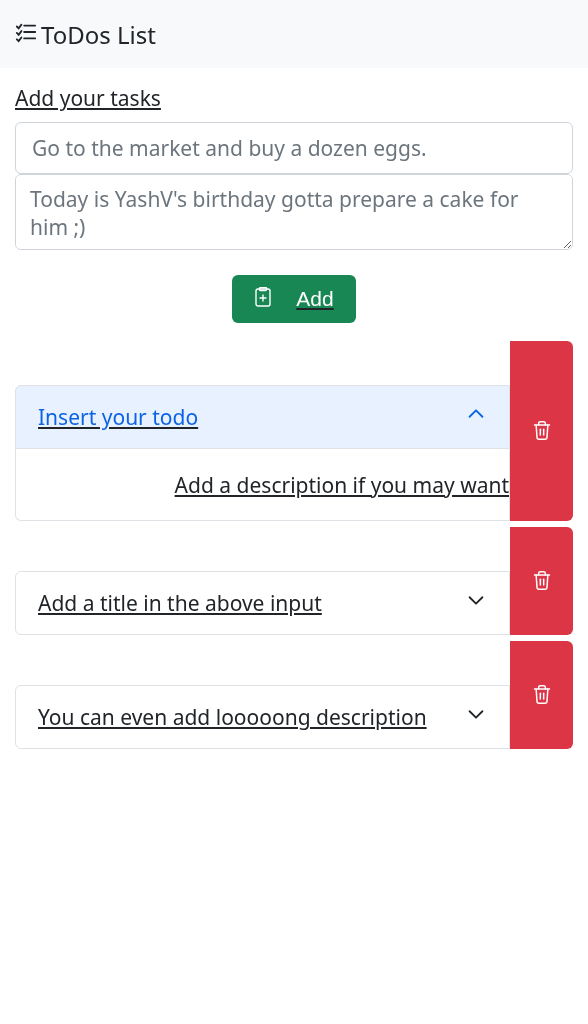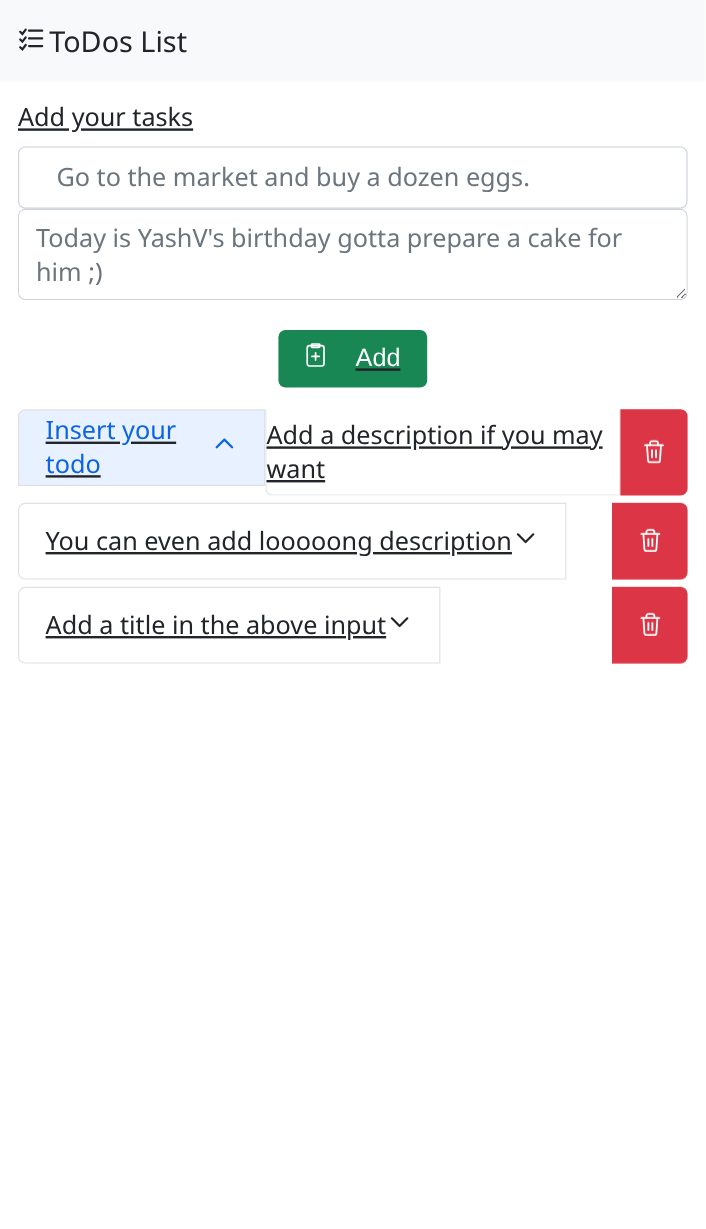--- a/index.html
+++ b/index.html
@@ -39,21 +39,21 @@
       width: 100%;
       border: 1px solid #ced4da;
       border-radius: 6px;
       font-size: 21px;
       font-family: inherit;
       color: #212529;
       background: #fff;
     }
     .text-input {
       height: 52px;
-      padding: 0 31px;
+      padding: 0 16px;
     }
     .text-input::placeholder,
     .textarea-input::placeholder { color: #6c757d; opacity: 1; }
     .textarea-input {
       height: 76px;
       padding: 10px 14px;
       resize: both;
     }
 
     .add-row {
@@ -77,20 +77,22 @@
     .add-btn svg { width: 18px; height: 20px; }
 
     .item-row {
       display: flex;
       width: 100%;
       margin-bottom: 6px;
     }
     .accordion {
       flex: 1 1 auto;
       display: flex;
+      flex-direction: column;
+      margin-top: 44px;
     }
     .acc-header {
       height: 64px;
       display: flex;
       align-items: center;
       justify-content: space-between;
       padding: 0 22px;
       font-size: 21px;
       cursor: pointer;
       border: 1px solid #dee2e6;
@@ -210,20 +212,45 @@
           <line x1="14" y1="11" x2="14" y2="18"></line>
         </svg>
       </span>
     </button>
   </div>
 
   
   <div class="item-row">
     <div class="accordion closed">
       <div class="acc-header">
+        <span>Add a title in the above input</span>
+        <span class="chev collapsed">
+          <svg viewBox="0 0 24 24" fill="none" stroke="#212529" stroke-width="2" stroke-linecap="round" stroke-linejoin="round">
+              <polyline points="5 9 12 16 19 9"></polyline>
+            </svg>
+        </span>
+      </div>
+    </div>
+    <button class="delete-btn">
+      <span>
+        <svg viewBox="0 0 24 24" stroke-width="1.8" stroke-linecap="round" stroke-linejoin="round">
+          <polyline points="3 6 5 6 21 6"></polyline>
+          <path d="M19 6 L18 21 a2 2 0 0 1 -2 2 H8 a2 2 0 0 1 -2 -2 L5 6"></path>
+          <path d="M8 6 V4 a2 2 0 0 1 2 -2 h4 a2 2 0 0 1 2 2 v2"></path>
+          <line x1="10" y1="11" x2="10" y2="18"></line>
+          <line x1="14" y1="11" x2="14" y2="18"></line>
+        </svg>
+      </span>
+    </button>
+  </div>
+
+  
+  <div class="item-row">
+    <div class="accordion closed">
+      <div class="acc-header">
         <span>You can even add looooong description</span>
         <span class="chev collapsed">
           <svg viewBox="0 0 24 24" fill="none" stroke="#212529" stroke-width="2" stroke-linecap="round" stroke-linejoin="round">
               <polyline points="5 9 12 16 19 9"></polyline>
             </svg>
         </span>
       </div>
     </div>
     <button class="delete-btn">
       <span>
@@ -231,38 +258,13 @@
           <polyline points="3 6 5 6 21 6"></polyline>
           <path d="M19 6 L18 21 a2 2 0 0 1 -2 2 H8 a2 2 0 0 1 -2 -2 L5 6"></path>
           <path d="M8 6 V4 a2 2 0 0 1 2 -2 h4 a2 2 0 0 1 2 2 v2"></path>
           <line x1="10" y1="11" x2="10" y2="18"></line>
           <line x1="14" y1="11" x2="14" y2="18"></line>
         </svg>
       </span>
     </button>
   </div>
 
-  
-  <div class="item-row">
-    <div class="accordion closed">
-      <div class="acc-header">
-        <span>Add a title in the above input</span>
-        <span class="chev collapsed">
-          <svg viewBox="0 0 24 24" fill="none" stroke="#212529" stroke-width="2" stroke-linecap="round" stroke-linejoin="round">
-              <polyline points="5 9 12 16 19 9"></polyline>
-            </svg>
-        </span>
-      </div>
-    </div>
-    <button class="delete-btn">
-      <span>
-        <svg viewBox="0 0 24 24" stroke-width="1.8" stroke-linecap="round" stroke-linejoin="round">
-          <polyline points="3 6 5 6 21 6"></polyline>
-          <path d="M19 6 L18 21 a2 2 0 0 1 -2 2 H8 a2 2 0 0 1 -2 -2 L5 6"></path>
-          <path d="M8 6 V4 a2 2 0 0 1 2 -2 h4 a2 2 0 0 1 2 2 v2"></path>
-          <line x1="10" y1="11" x2="10" y2="18"></line>
-          <line x1="14" y1="11" x2="14" y2="18"></line>
-        </svg>
-      </span>
-    </button>
-  </div>
-
 </div>
 
 </body></html>

